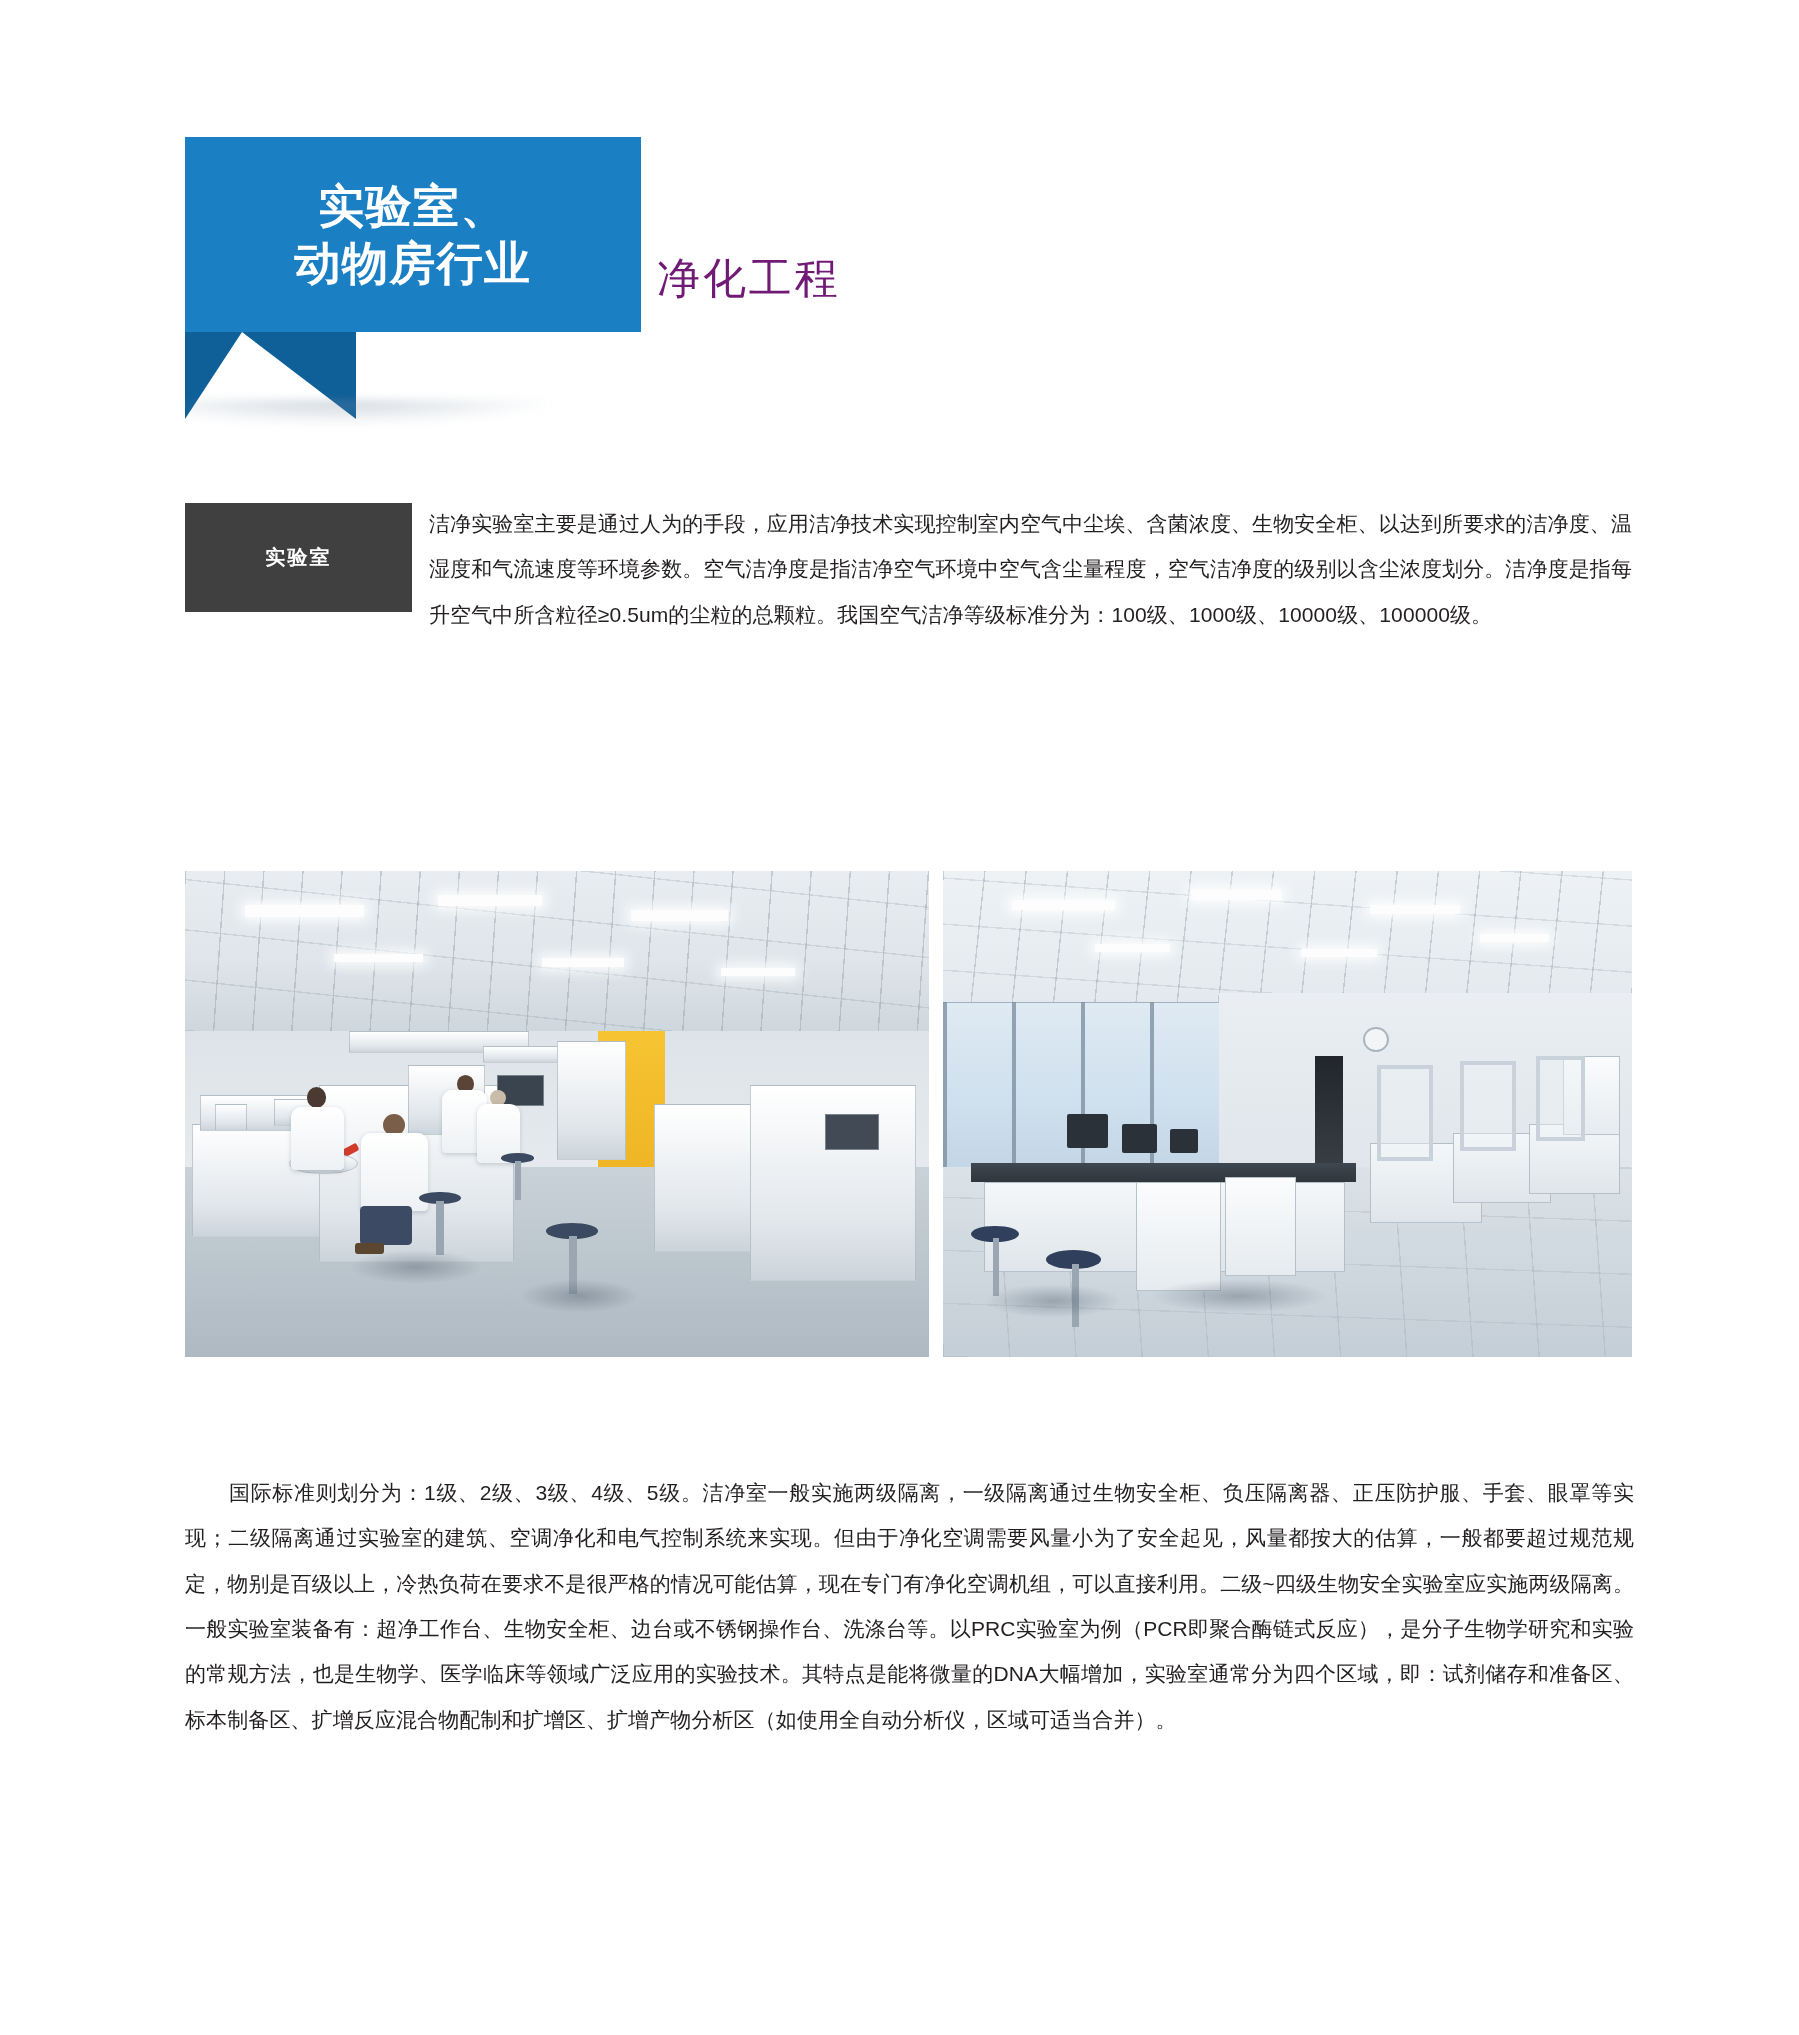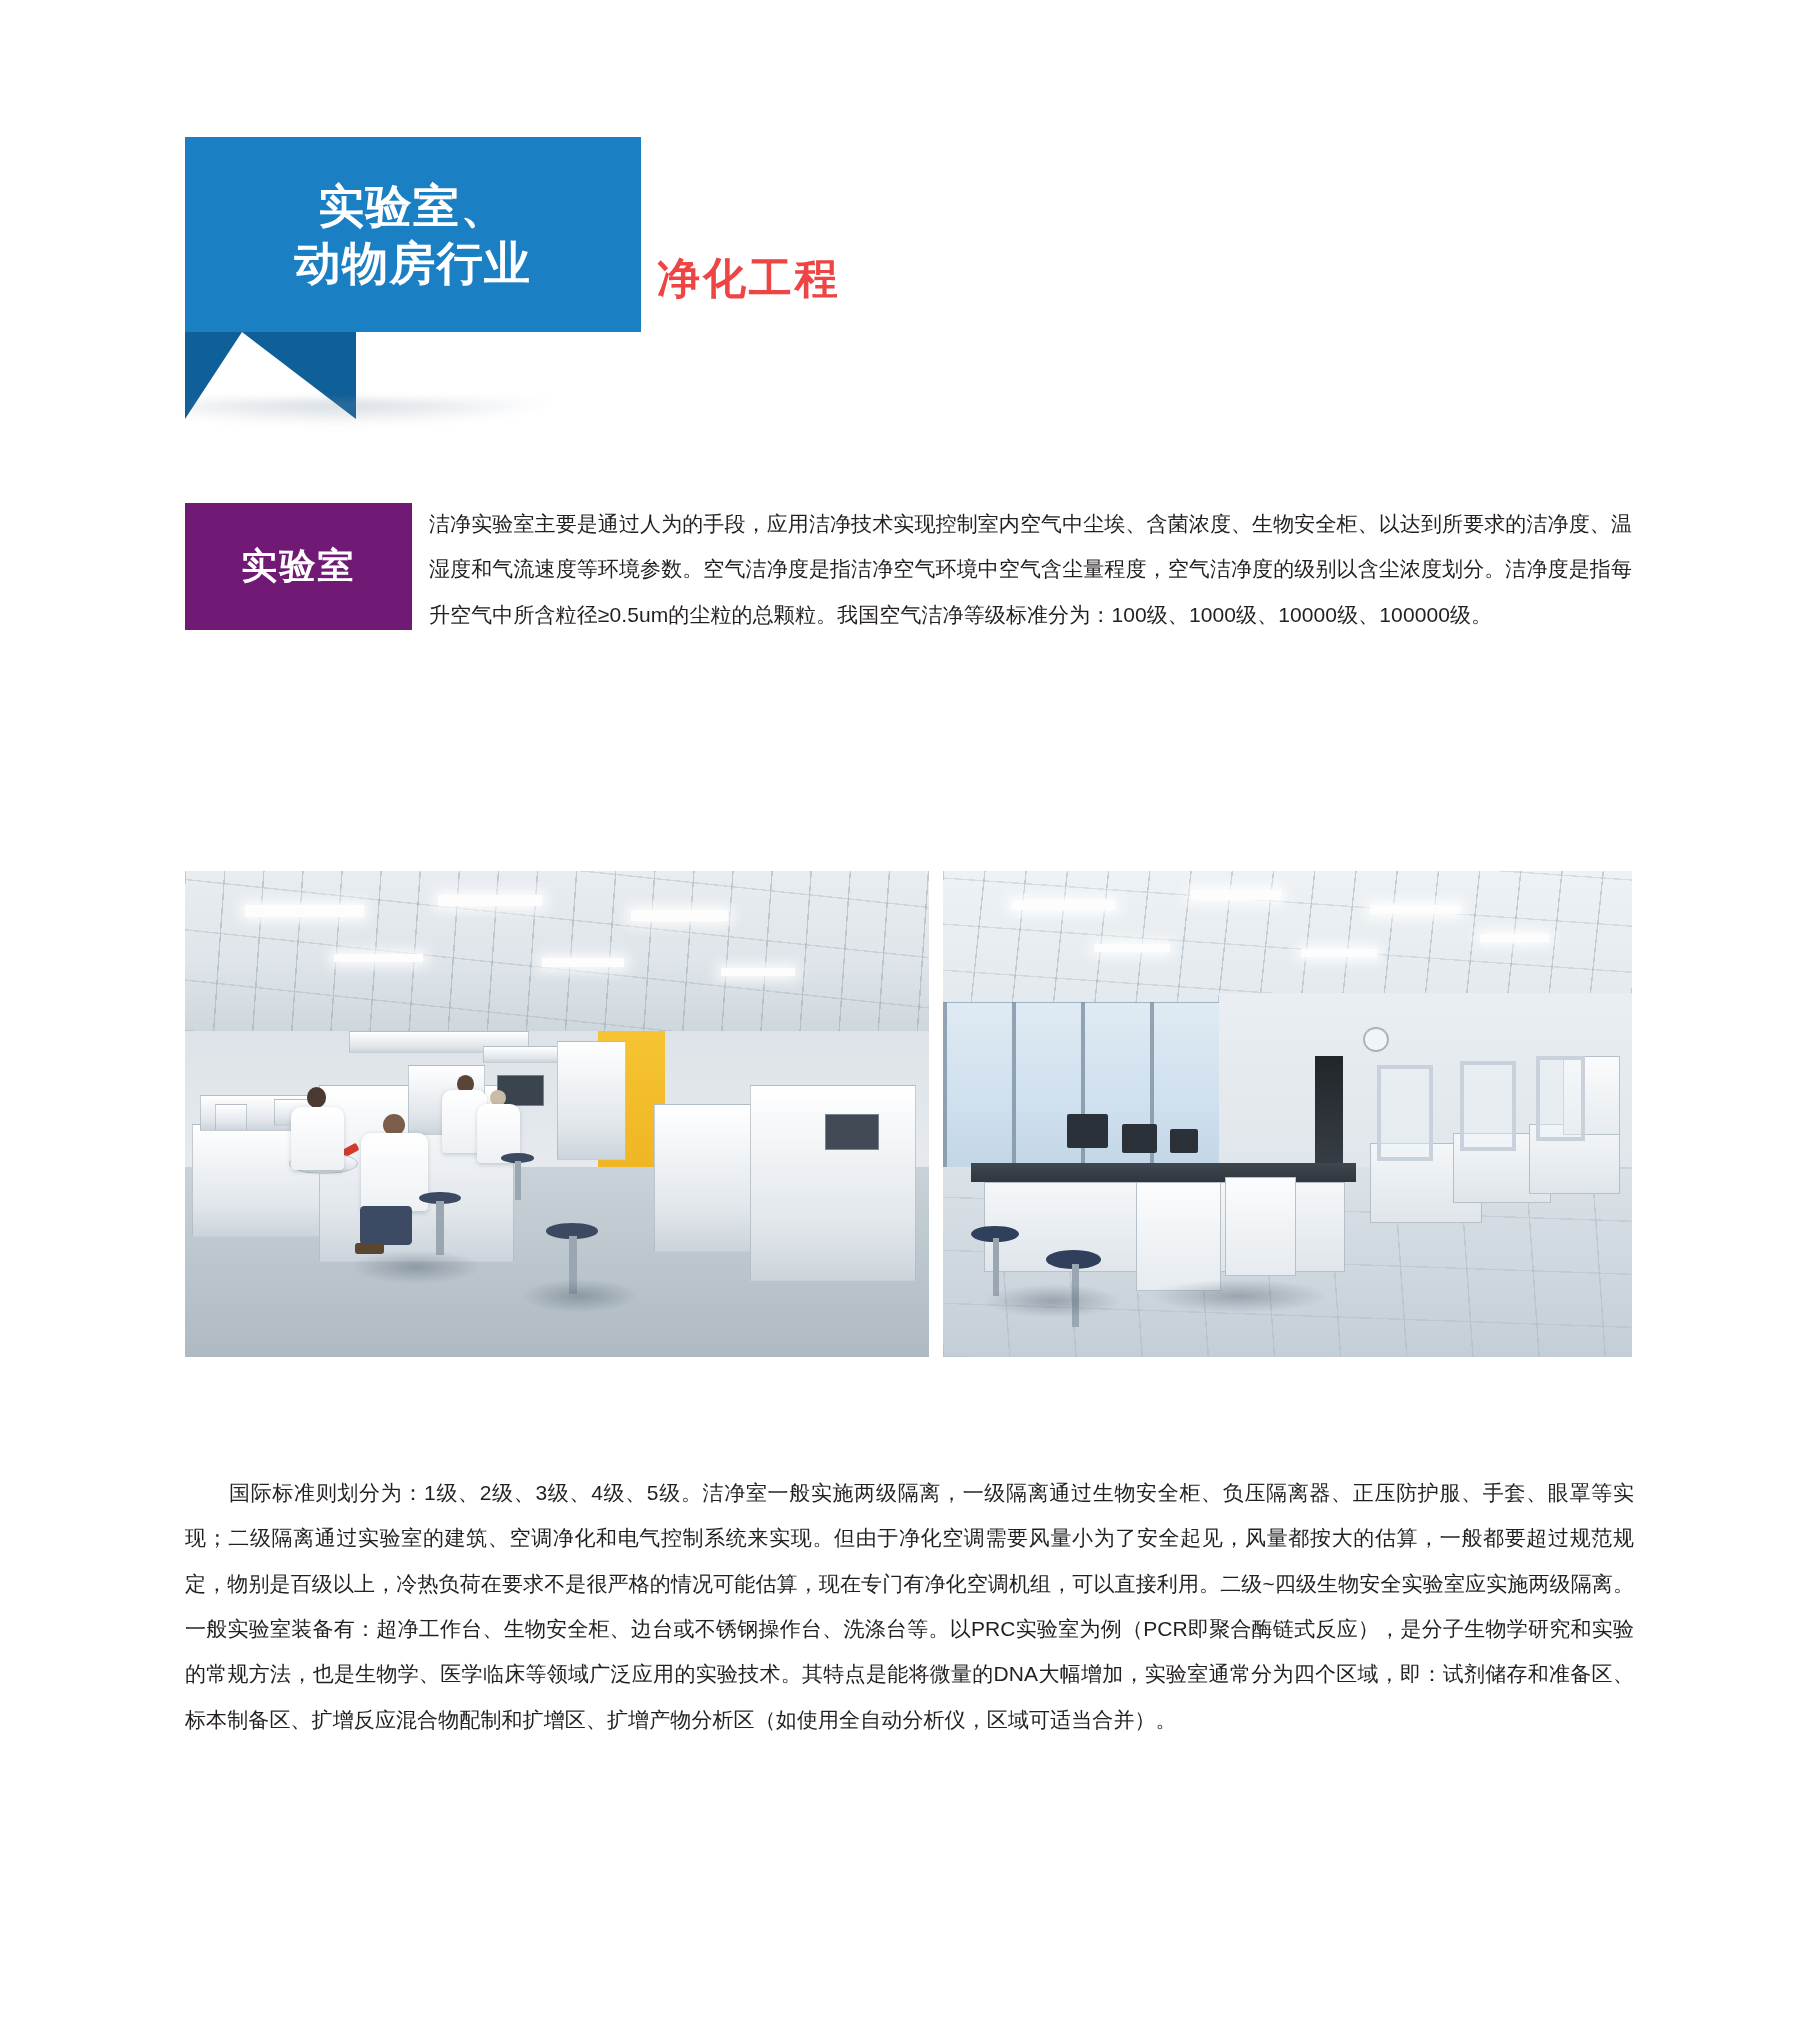--- a/index.html
+++ b/index.html
@@ -76,38 +76,38 @@
     line-height: 1.22;
     letter-spacing: 1.4px;
     white-space: pre-line;
     text-align: center;
   }
   .banner-subtitle {
     position: absolute;
     left: 657px;
     top: 250px;
     font-size: 43px;
-    font-weight: bold;
-    color: #ef4444;
+    font-weight: normal;
+    color: #701a75;
     letter-spacing: 2.9px;
   }
 
   
   .section-tag {
     position: absolute;
     left: 185px;
     top: 503px;
     width: 227px;
-    height: 127px;
-    background: #701a75;
+    height: 109px;
+    background: #404040;
     display: flex;
     align-items: center;
     justify-content: center;
     color: #ffffff;
-    font-size: 36px;
+    font-size: 20px;
     font-weight: bold;
     letter-spacing: 2.1px;
   }
   .intro-text {
     position: absolute;
     left: 429px;
     top: 501px;
     width: 1203px;
     font-size: 21px;
     line-height: 2.16;

